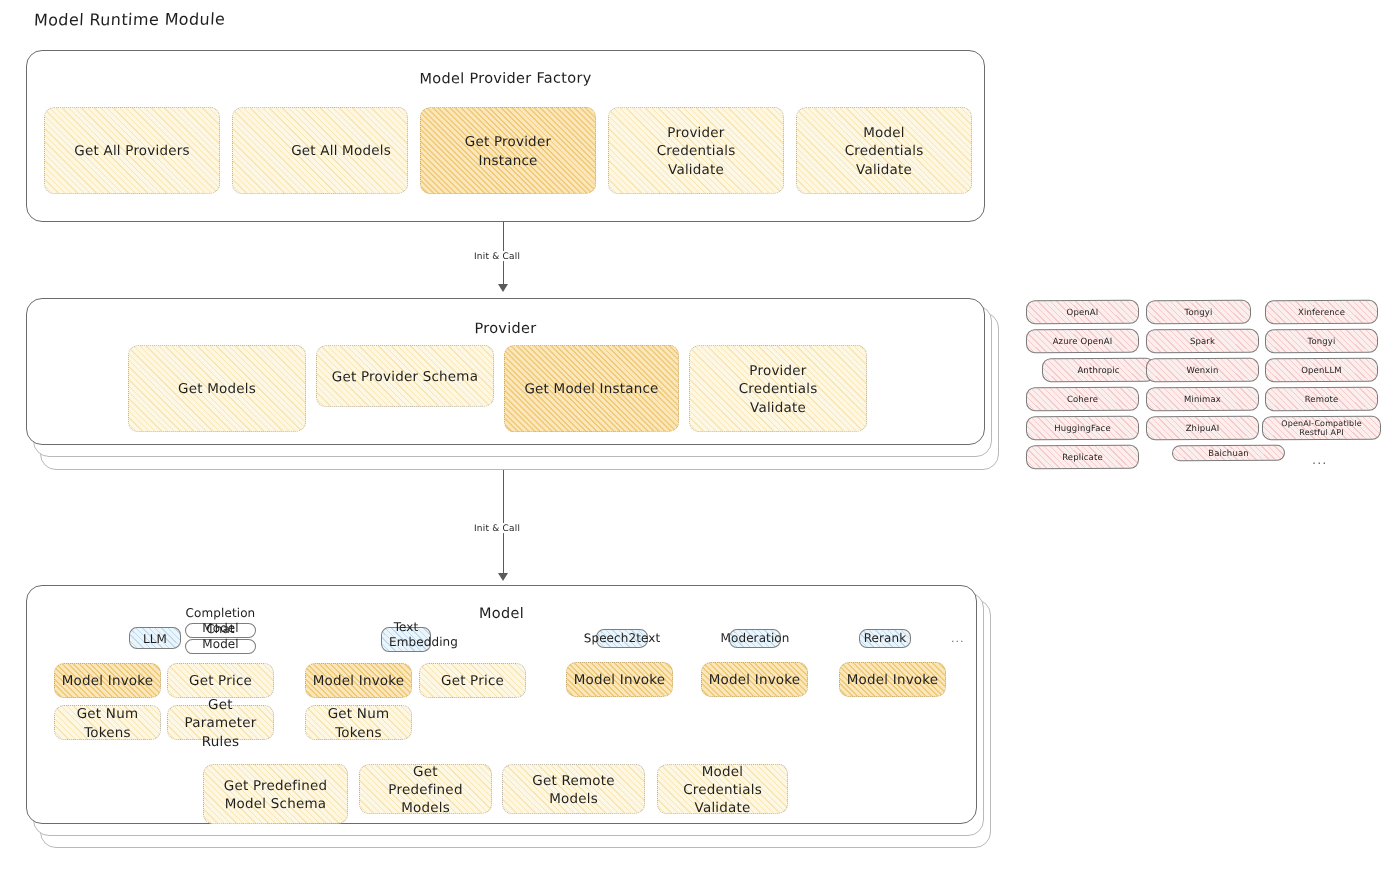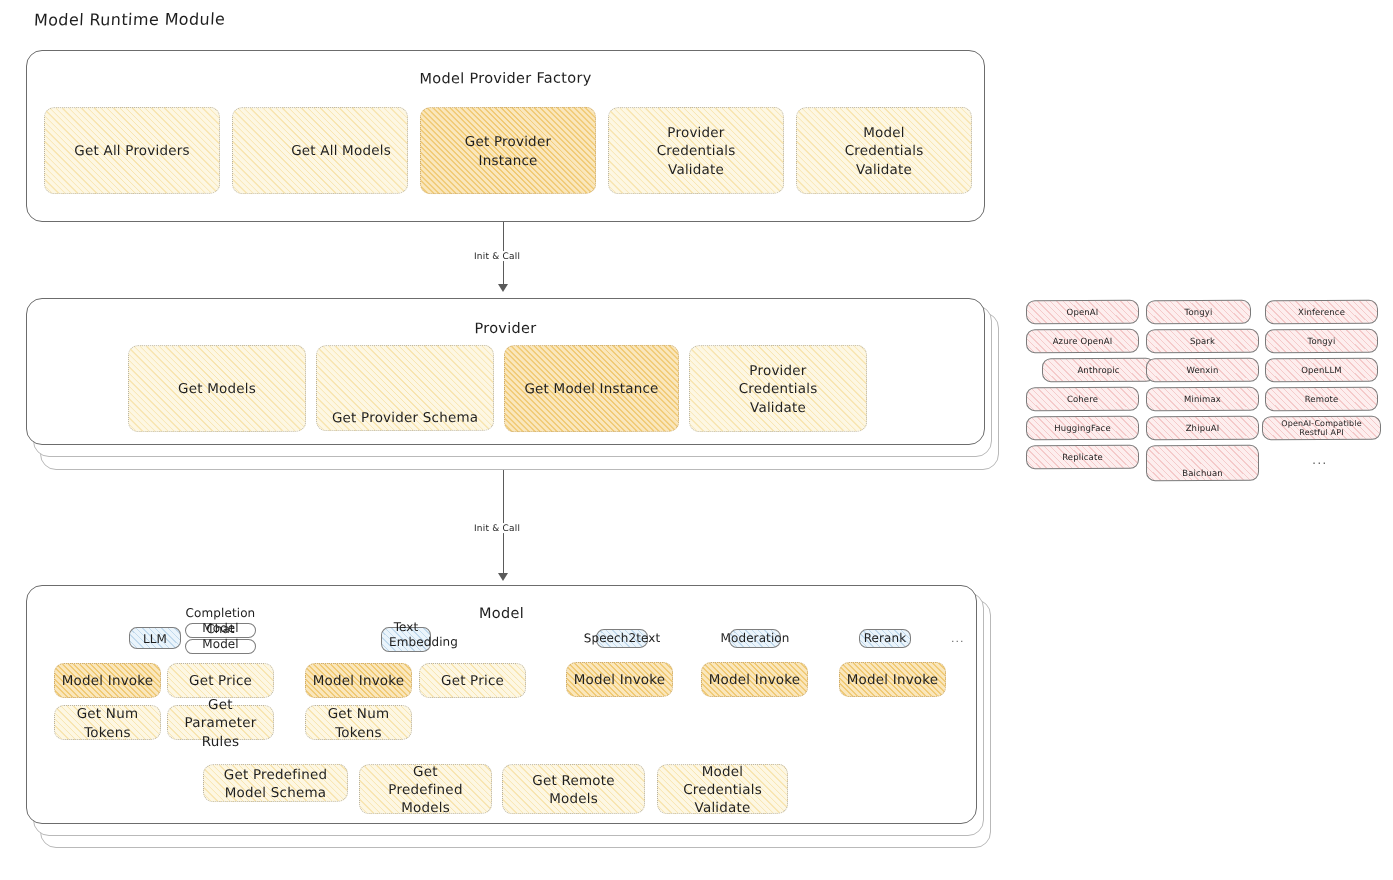--- a/index.html
+++ b/index.html
@@ -139,21 +139,21 @@
 
   <div class="card ghost" style="left:40px;top:312px;width:959px;height:158px;"></div>
   <div class="card ghost" style="left:33px;top:305px;width:959px;height:152px;"></div>
   <div class="card" style="left:26px;top:298px;width:959px;height:147px;">
     <div class="card-title" style="top:21px;">Provider</div>
   </div>
 
   <div class="box fill-light" style="left:128px;top:345px;width:178px;height:87px;">
     <span>Get Models</span>
   </div>
-  <div class="box fill-light" style="left:316px;top:345px;width:178px;height:86px;align-items:flex-end;">
+  <div class="box fill-light" style="left:316px;top:345px;width:178px;height:62px;">
     <span>Get Provider Schema</span>
   </div>
   <div class="box fill-strong" style="left:504px;top:345px;width:175px;height:87px;">
     <span>Get Model Instance</span>
   </div>
   <div class="box fill-light" style="left:689px;top:345px;width:178px;height:87px;">
     <span style="max-width:135px;">Provider Credentials Validate</span>
   </div>
 
   <div class="prov fill-pink" style="left:1026px;top:300px;width:113px;height:24px;">
@@ -183,21 +183,21 @@
     </div>
   <div class="prov fill-pink" style="left:1146px;top:358px;width:113px;height:24px;">
     <span>Wenxin</span>
     </div>
   <div class="prov fill-pink" style="left:1146px;top:387px;width:113px;height:24px;">
     <span>Minimax</span>
     </div>
   <div class="prov fill-pink" style="left:1146px;top:416px;width:113px;height:24px;">
     <span>ZhipuAI</span>
     </div>
-  <div class="prov fill-pink" style="left:1146px;top:445px;width:113px;height:36px;align-items:flex-end;">
+  <div class="prov fill-pink" style="left:1172px;top:445px;width:113px;height:16px;align-items:flex-end;">
     <span>Baichuan</span>
     </div>
 
   <div class="prov fill-pink" style="left:1265px;top:300px;width:113px;height:24px;">
     <span>Xinference</span>
     </div>
   <div class="prov fill-pink" style="left:1265px;top:329px;width:113px;height:24px;">
     <span>Tongyi</span>
     </div>
   <div class="prov fill-pink" style="left:1265px;top:358px;width:113px;height:24px;">
@@ -271,21 +271,21 @@
   </div>
 
   <div class="badge fill-blue" style="left:859px;top:629px;width:52px;height:19px;">
     <span>Rerank</span>
   </div>
   <div class="box fill-strong" style="left:839px;top:662px;width:107px;height:35px;">
     <span>Model Invoke</span>
   </div>
   <div class="ellipsis" style="left:951px;top:632px;font-size:11px;">...</div>
 
-  <div class="box fill-light" style="left:203px;top:764px;width:145px;height:38px;justify-content:flex-end;">
+  <div class="box fill-light" style="left:203px;top:764px;width:145px;height:60px;justify-content:flex-end;">
     <span style="max-width:138px;">Get Predefined Model Schema</span>
   </div>
   <div class="box fill-light" style="left:359px;top:764px;width:133px;height:50px;">
     <span style="max-width:100px;">Get Predefined Models</span>
   </div>
   <div class="box fill-light" style="left:502px;top:764px;width:143px;height:50px;">
     <span>Get Remote Models</span>
   </div>
   <div class="box fill-light" style="left:657px;top:764px;width:131px;height:50px;">
     <span style="max-width:118px;">Model Credentials Validate</span>

